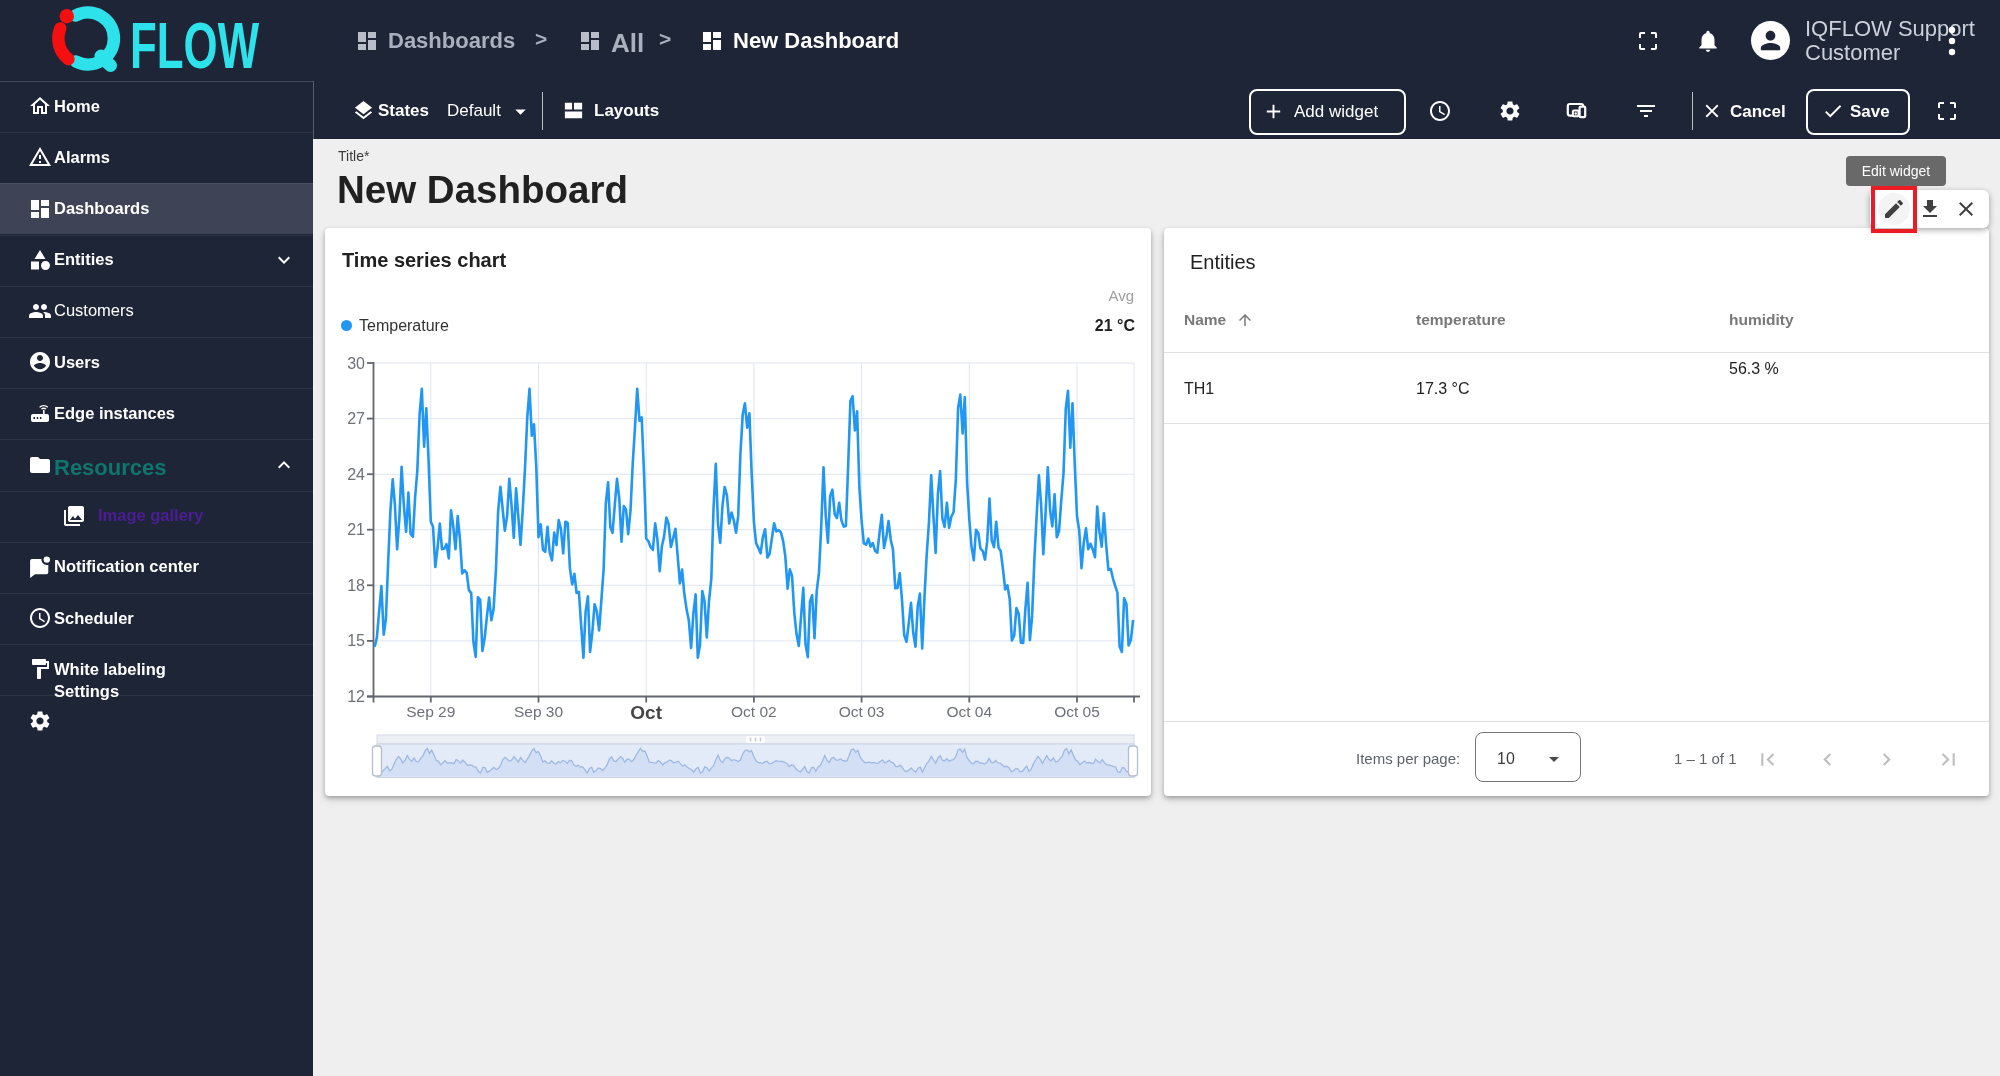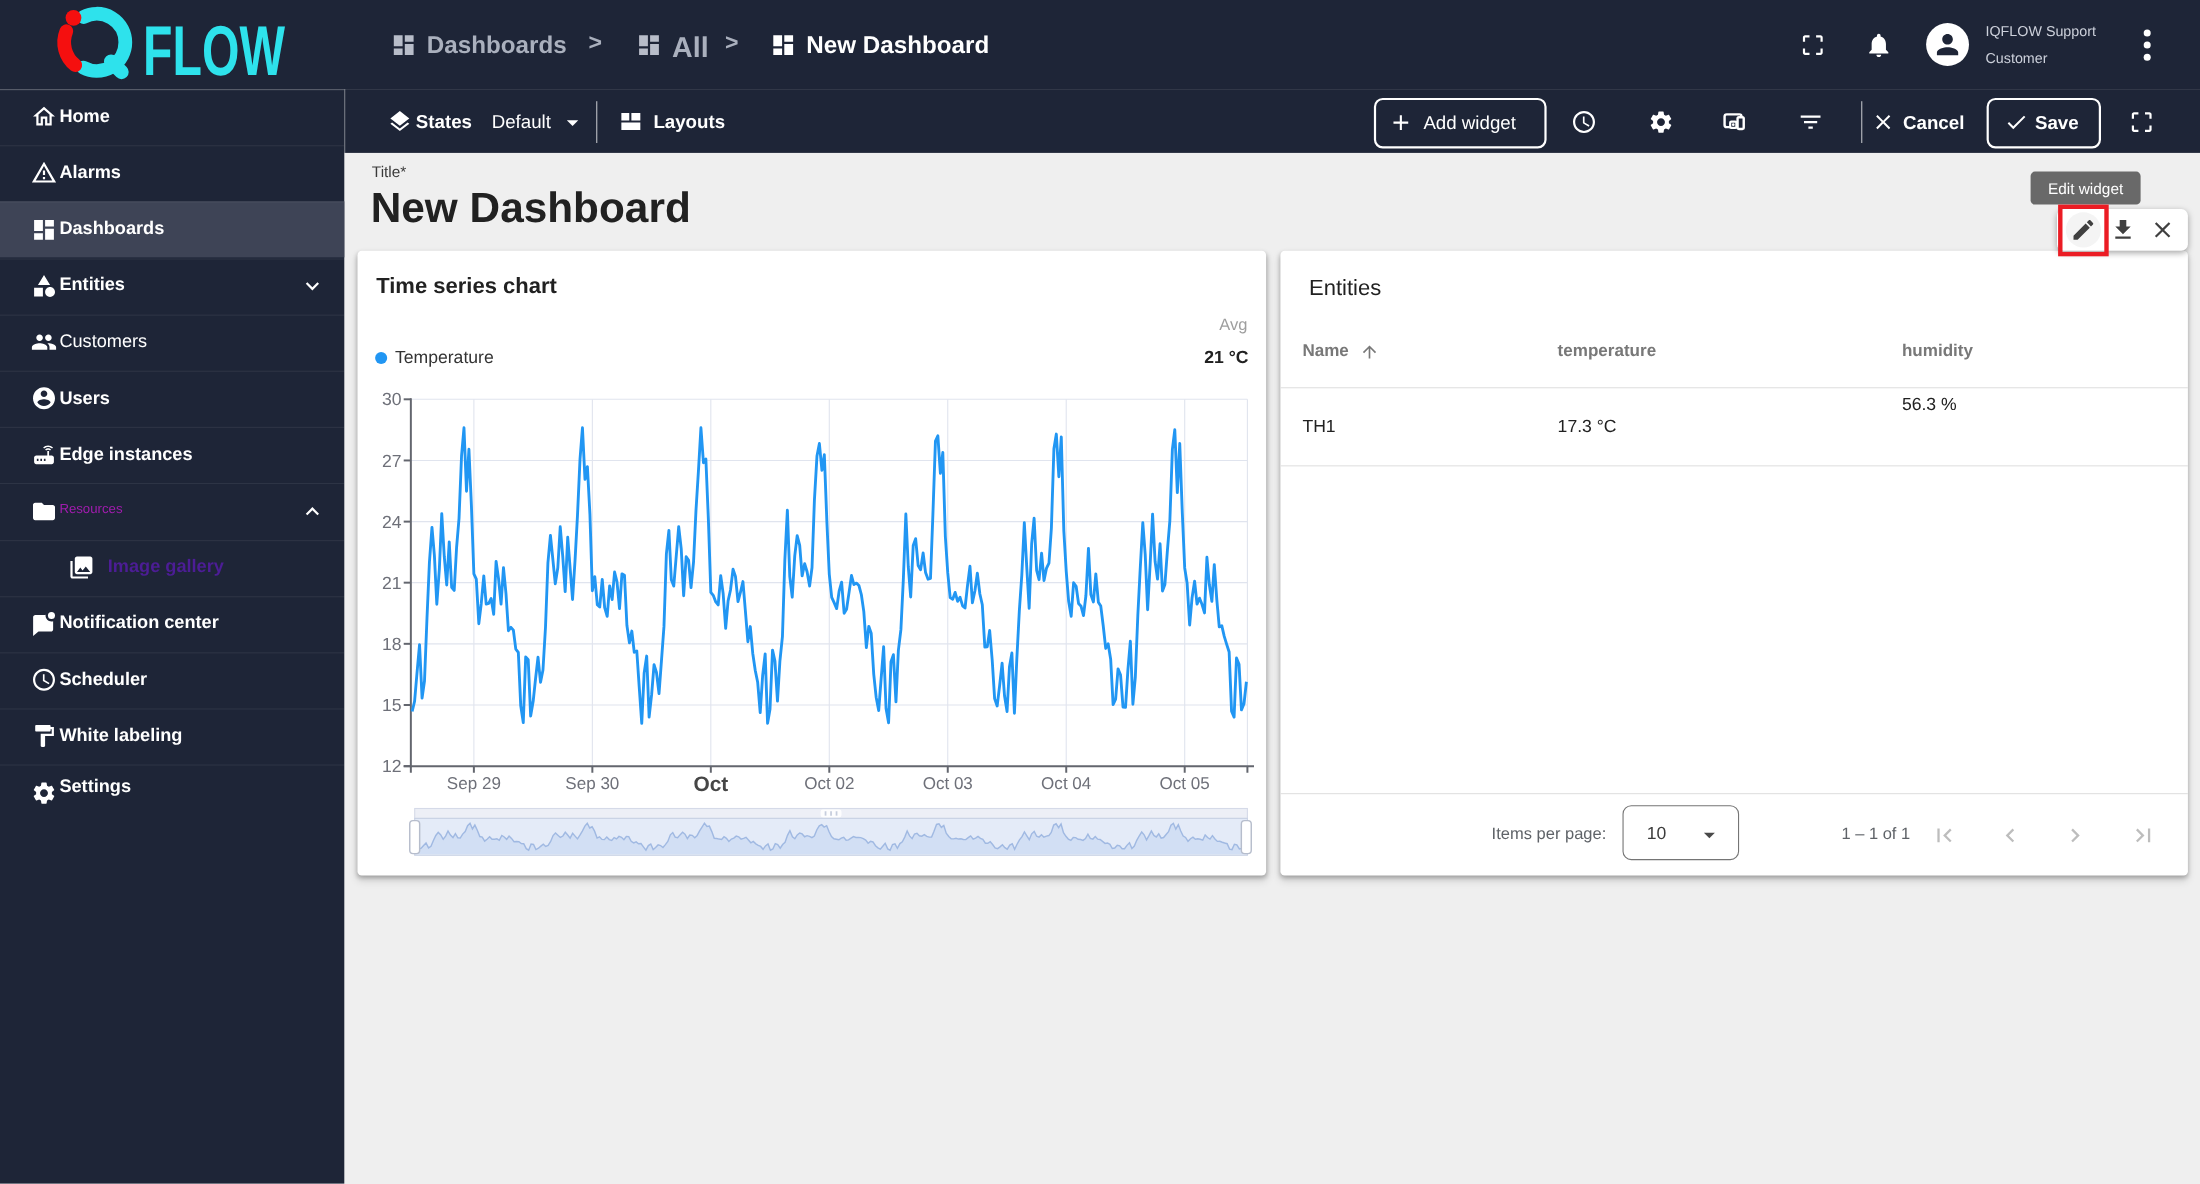--- a/index.html
+++ b/index.html
@@ -33,21 +33,21 @@
 <svg style="position:absolute;left:1636px;top:29px" width="24" height="24" viewBox="0 0 24 24" fill="#fff">
     <path d="M3 5v4h2V5h4V3H5c-1.1 0-2 .9-2 2zm2 10H3v4c0 1.1.9 2 2 2h4v-2H5v-4zm14 4h-4v2h4c1.1 0 2-.9 2-2v-4h-2v4zM19 3h-4v2h4v4h2V5c0-1.1-.9-2-2-2z"></path>
   </svg>
 <svg style="position:absolute;left:1695px;top:28px" width="26" height="26" viewBox="0 0 24 24" fill="#fff">
     <path d="M12 22c1.1 0 2-.9 2-2h-4c0 1.1.89 2 2 2zm6-6v-5c0-3.07-1.64-5.64-4.5-6.32V4c0-.83-.67-1.5-1.5-1.5s-1.5.67-1.5 1.5v.68C7.63 5.36 6 7.92 6 11v5l-2 2v1h16v-1l-2-2z"></path>
   </svg>
 <div class="abs" style="left:1751px;top:21px;width:39px;height:39px;border-radius:50%;background:#fff"></div>
 <svg style="position:absolute;left:1756px;top:26px" width="29" height="29" viewBox="0 0 24 24" fill="#1e2537">
     <path d="M12 12c2.21 0 4-1.79 4-4s-1.79-4-4-4-4 1.79-4 4 1.79 4 4 4zm0 2c-2.67 0-8 1.34-8 4v2h16v-2c0-2.66-5.33-4-8-4z"></path>
   </svg>
-<div class="abs" style="left:1805px;top:17px;font-size:13px;color:#ccd0da;line-height:24px">IQFLOW Support<br>Customer</div>
+<div class="abs" style="left:1805px;top:17px;font-size:22px;color:#ccd0da;line-height:24px">IQFLOW Support<br>Customer</div>
 <svg class="abs" style="left:1944px;top:26px" width="16" height="30" viewBox="0 0 16 30" fill="#fff">
 <circle cx="8" cy="4" r="3.2"></circle>
     <circle cx="8" cy="15" r="3.2"></circle>
     <circle cx="8" cy="26" r="3.2"></circle>
   </svg>
 <div class="abs" style="left:0;top:81px;width:313px;height:995px;background:#1e2537;border-top:1px solid rgba(255,255,255,0.18)"></div>
 <svg style="position:absolute;left:28px;top:94px" width="24" height="24" viewBox="0 0 24 24" fill="#fff">
     <path d="M12 5.69l5 4.5V18h-2v-6H9v6H7v-7.81l5-4.5M12 3L2 12h3v8h6v-6h2v6h6v-8h3L12 3z"></path>
   </svg>
 <div class="abs" style="left:54px;top:97px;font-size:16.5px;font-weight:bold;color:#fff">Home</div>
@@ -85,21 +85,21 @@
 <path d="M20.2 4.9C19 3.7 17.4 3 15.7 3s-3.3.7-4.5 1.9l.9.9c1-1 2.3-1.5 3.6-1.5s2.6.5 3.6 1.5l.9-.9z"></path>
 <path d="M18.4 6.7c-.7-.7-1.7-1.1-2.7-1.1s-2 .4-2.7 1.1l.9.9c.5-.5 1.1-.7 1.8-.7s1.3.2 1.8.7l.9-.9z"></path>
 <rect x="15" y="8" width="1.6" height="5"></rect>
 <path d="M19 12H5c-1.1 0-2 .9-2 2v4c0 1.1.9 2 2 2h14c1.1 0 2-.9 2-2v-4c0-1.1-.9-2-2-2zm-12 5H5.5v-2H7v2zm3.2 0H8.7v-2h1.5v2zm3.2 0h-1.5v-2h1.5v2z"></path>
   </svg>
 <div class="abs" style="left:54px;top:404px;font-size:16.5px;font-weight:bold;color:#fff">Edge instances</div>
 <div class="abs" style="left:0;top:439px;width:313px;height:1px;background:rgba(255,255,255,0.07)"></div>
 <svg style="position:absolute;left:28px;top:453px" width="24" height="24" viewBox="0 0 24 24" fill="#fff">
     <path d="M10 4H4c-1.1 0-1.99.9-1.99 2L2 18c0 1.1.9 2 2 2h16c1.1 0 2-.9 2-2V8c0-1.1-.9-2-2-2h-8l-2-2z"></path>
   </svg>
-<div class="abs" style="left:54px;top:455px;font-size:12px;font-weight:normal;color:#a21caf">Resources</div>
+<div class="abs" style="left:54px;top:455px;font-size:22px;font-weight:bold;color:#0f766e">Resources</div>
 <svg style="position:absolute;left:272px;top:453px" width="24" height="24" viewBox="0 0 24 24" fill="#fff">
     <path d="M12 8l-6 6 1.41 1.41L12 10.83l4.59 4.58L18 14z"></path>
   </svg>
 <div class="abs" style="left:0;top:491px;width:313px;height:1px;background:rgba(255,255,255,0.07)"></div>
 <svg style="position:absolute;left:62px;top:504px" width="24" height="24" viewBox="0 0 24 24" fill="#fff">
     <path d="M22 16V4c0-1.1-.9-2-2-2H8c-1.1 0-2 .9-2 2v12c0 1.1.9 2 2 2h12c1.1 0 2-.9 2-2zm-11-4 2.03 2.71L16 11l4 5H8l3-4zM2 6v14c0 1.1.9 2 2 2h14v-2H4V6H2z"></path>
   </svg>
 <div class="abs" style="left:98px;top:506px;font-size:16.5px;font-weight:bold;color:#4c1d95">Image gallery</div>
 <div class="abs" style="left:0;top:542px;width:313px;height:1px;background:rgba(255,255,255,0.07)"></div>
 <svg class="abs" style="left:28px;top:555px" width="24" height="24" viewBox="0 0 24 24" fill="#fff">
@@ -114,21 +114,21 @@
 <div class="abs" style="left:54px;top:609px;font-size:16.5px;font-weight:bold;color:#fff">Scheduler</div>
 <div class="abs" style="left:0;top:644px;width:313px;height:1px;background:rgba(255,255,255,0.07)"></div>
 <svg style="position:absolute;left:28px;top:657px" width="24" height="24" viewBox="0 0 24 24" fill="#fff">
     <path d="M18 4V3c0-.55-.45-1-1-1H5c-.55 0-1 .45-1 1v4c0 .55.45 1 1 1h12c.55 0 1-.45 1-1V6h1v4H9v11c0 .55.45 1 1 1h2c.55 0 1-.45 1-1v-9h8V4h-3z"></path>
   </svg>
 <div class="abs" style="left:54px;top:660px;font-size:16.5px;font-weight:bold;color:#fff">White labeling</div>
 <div class="abs" style="left:0;top:695px;width:313px;height:1px;background:rgba(255,255,255,0.07)"></div>
 <svg style="position:absolute;left:28px;top:709px" width="24" height="24" viewBox="0 0 24 24" fill="#fff">
     <path d="M19.14 12.94c.04-.3.06-.61.06-.94 0-.32-.02-.64-.07-.94l2.03-1.58c.18-.14.23-.41.12-.61l-1.92-3.32c-.12-.22-.37-.29-.59-.22l-2.39.96c-.5-.38-1.03-.7-1.62-.94l-.36-2.54c-.04-.24-.24-.41-.48-.41h-3.84c-.24 0-.43.17-.47.41l-.36 2.54c-.59.24-1.13.57-1.62.94l-2.39-.96c-.22-.08-.47 0-.59.22L2.74 8.87c-.12.21-.08.47.12.61l2.03 1.58c-.05.3-.09.63-.09.94s.02.64.07.94l-2.03 1.58c-.18.14-.23.41-.12.61l1.92 3.32c.12.22.37.29.59.22l2.39-.96c.5.38 1.03.7 1.62.94l.36 2.54c.05.24.24.41.48.41h3.84c.24 0 .44-.17.47-.41l.36-2.54c.59-.24 1.13-.56 1.62-.94l2.39.96c.22.08.47 0 .59-.22l1.92-3.32c.12-.22.07-.47-.12-.61l-2.01-1.58zM12 15.6c-1.98 0-3.6-1.62-3.6-3.6s1.62-3.6 3.6-3.6 3.6 1.62 3.6 3.6-1.62 3.6-3.6 3.6z"></path>
   </svg>
-<div class="abs" style="left:54px;top:706px;font-size:16.5px;font-weight:bold;color:#fff">Settings</div>
+<div class="abs" style="left:54px;top:682px;font-size:16.5px;font-weight:bold;color:#fff">Settings</div>
 <div class="abs" style="left:313px;top:81px;width:1687px;height:58px;background:#1e2537;border-left:1px solid rgba(255,255,255,0.25)"></div>
 <svg style="position:absolute;left:352px;top:99px" width="23" height="23" viewBox="0 0 24 24" fill="#fff">
     <path d="M11.99 18.54l-7.37-5.73L3 14.07l9 7 9-7-1.63-1.27-7.38 5.74zM12 16l7.36-5.73L21 9l-9-7-9 7 1.63 1.27L12 16z"></path>
   </svg>
 <div class="abs" style="left:378px;top:101px;font-size:17px;font-weight:bold;color:#fff">States</div>
 <div class="abs" style="left:447px;top:101px;font-size:17px;color:#fff">Default</div>
 <svg style="position:absolute;left:508px;top:99px" width="25" height="25" viewBox="0 0 24 24" fill="#fff">
     <path d="M7 10l5 5 5-5z"></path>
   </svg>
 <div class="abs" style="left:542px;top:92px;width:1px;height:38px;background:rgba(255,255,255,0.7)"></div>

